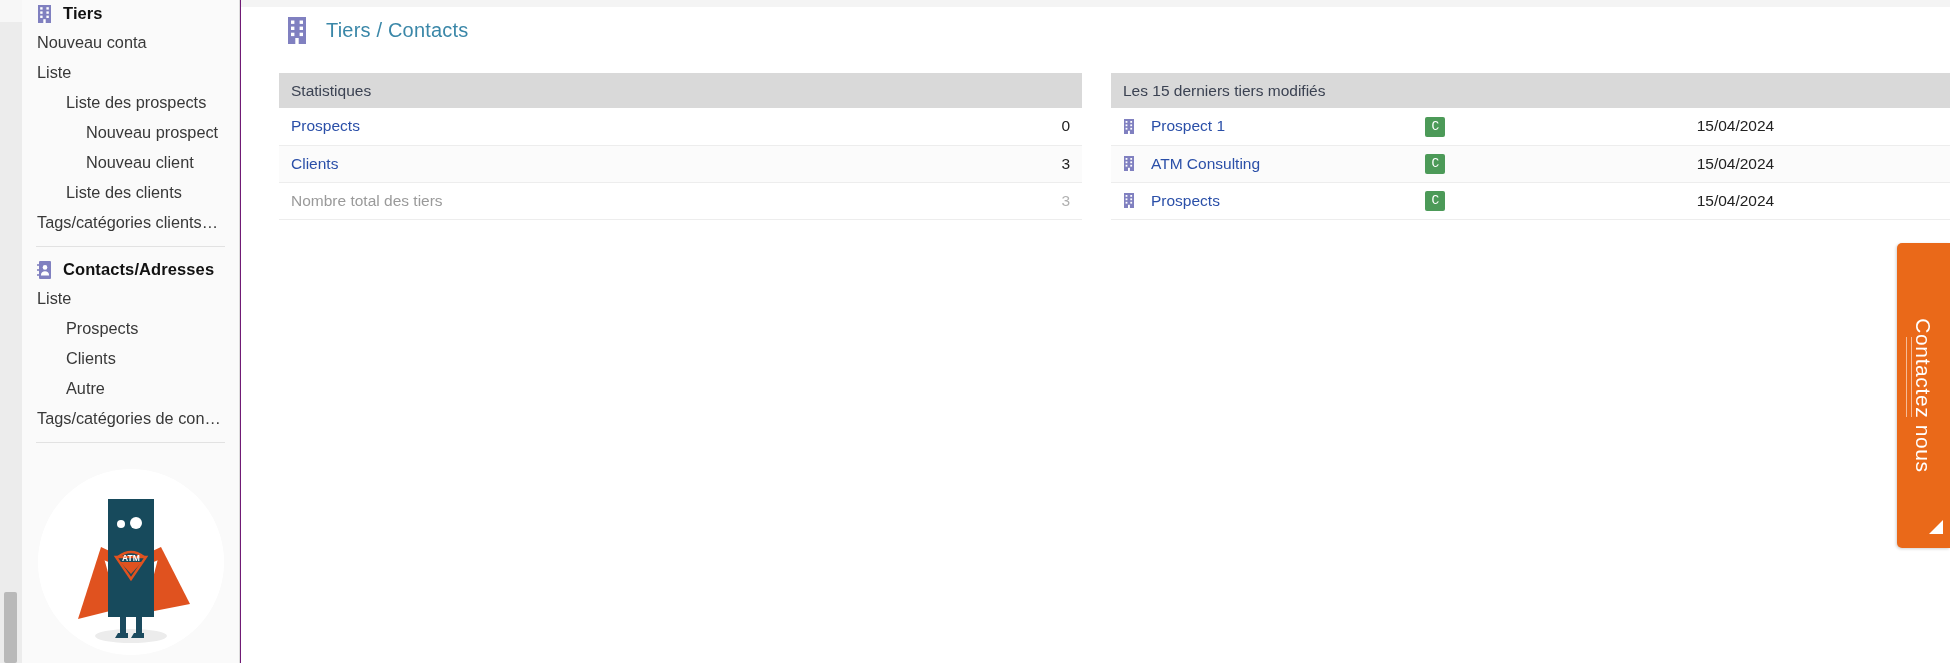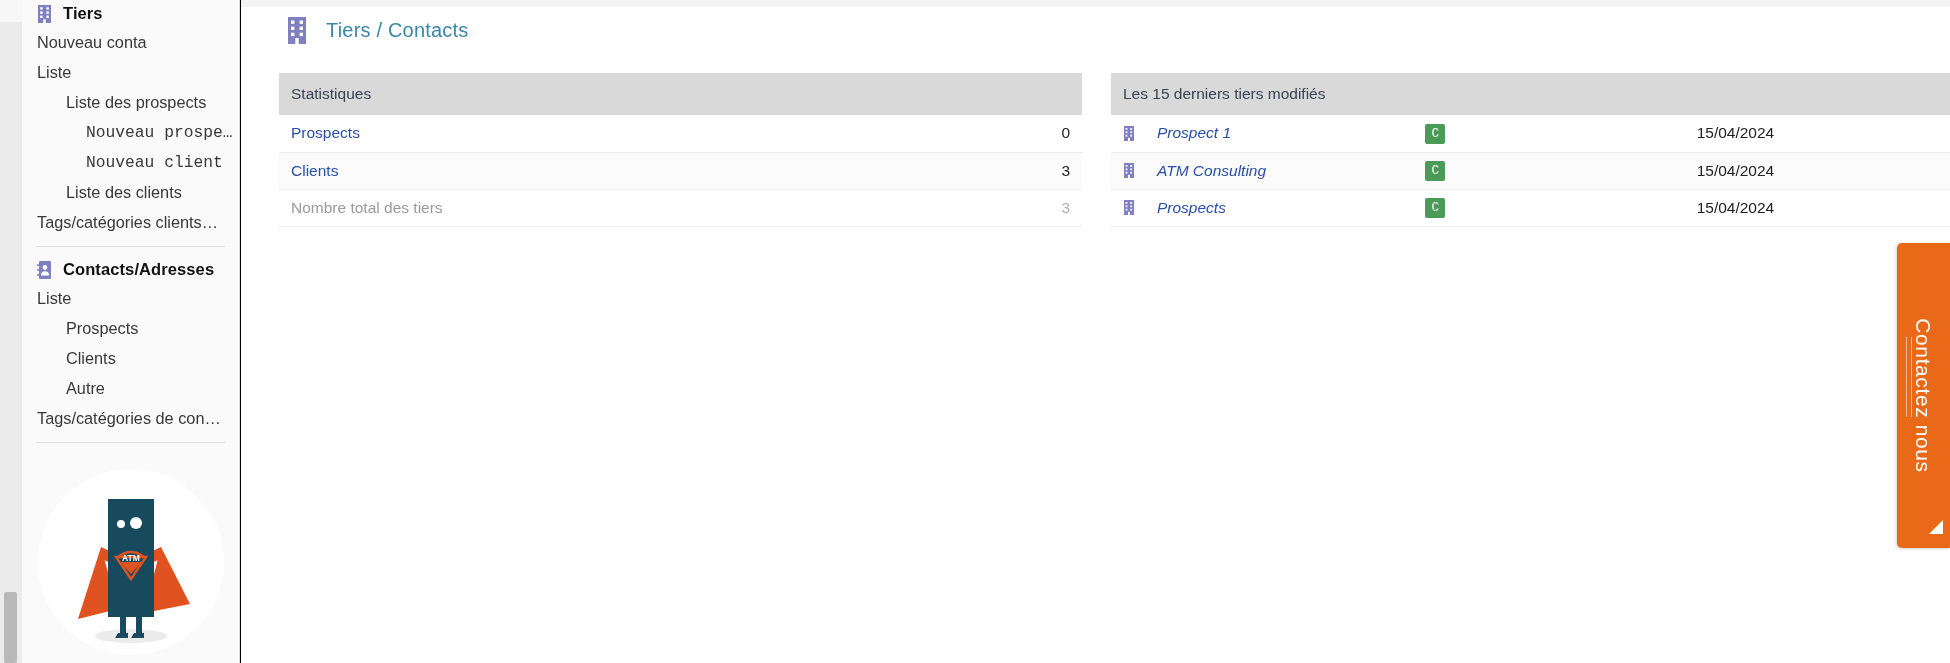--- a/index.html
+++ b/index.html
@@ -8,21 +8,21 @@
     width: 1950px; height: 663px;
     overflow: hidden;
     background: #ffffff;
     font-family: "Liberation Sans", sans-serif;
   }
 
   #app {
     position: relative;
     width: 1950px;
     height: 663px;
-    background: #000000;
+    background: #701a75;
   }
 
   
   .left-gutter {
     position: absolute;
     left: 0; top: 0;
     width: 22px; height: 663px;
     background: #ececec;
   }
   .left-gutter-top {
@@ -77,21 +77,21 @@
     font-size: 16.3px;
     color: #383838;
     padding: 5.5px 0 5.5px 15px;
     white-space: nowrap;
     overflow: hidden;
     text-overflow: ellipsis;
     cursor: pointer;
   }
   .side-link.lvl1 { padding-left: 15px; }
   .side-link.lvl2 { padding-left: 44px; }
-  .side-link.lvl3 { padding-left: 64px; font-family: Liberation Mono, monospace; }
+  .side-link.lvl3 { padding-left: 64px; }
   .side-link.trunc { max-width: 200px; }
 
   .side-sep {
     height: 1px;
     background: #e2e2e2;
     margin: 9px 14px 0 14px;
   }
 
   
   .mascot-wrap {
@@ -141,21 +141,21 @@
   
   .panel {
     position: absolute;
     background: #ffffff;
   }
   #panel-stats { left: 38px;  top: 73px;  width: 803px; }
   #panel-recent { left: 870px; top: 73px; width: 1043px; }
 
   .panel-head {
     background: #d9d9d9;
-    height: 42px;
+    height: 35px;
     display: flex;
     align-items: center;
     justify-content: space-between;
     padding: 0 16px 0 12px;
   }
   .panel-head-title {
     font-size: 15.5px;
     color: #3b4252;
   }
 
@@ -177,22 +177,21 @@
 
   .cell-link { color: #2a4fa8; cursor: pointer; }
   .cell-muted { color: #9a9a9a; }
   .num { text-align: right; color: #222222; }
   .num.muted { color: #b0b0b0; }
 
   
   .name-cell {
     display: flex;
     align-items: center;
-    gap: 22px;
-    font-style: italic;
+    gap: 16px;
   }
   .mini-building { width: 12px; height: 15px; flex: 0 0 auto; }
   .name-txt { color: #2a4fa8; cursor: pointer; font-size: 15.5px; }
 
   .badge-c {
     display: inline-flex;
     align-items: center;
     justify-content: center;
     width: 20px; height: 20px;
     background: #4c9a58;

